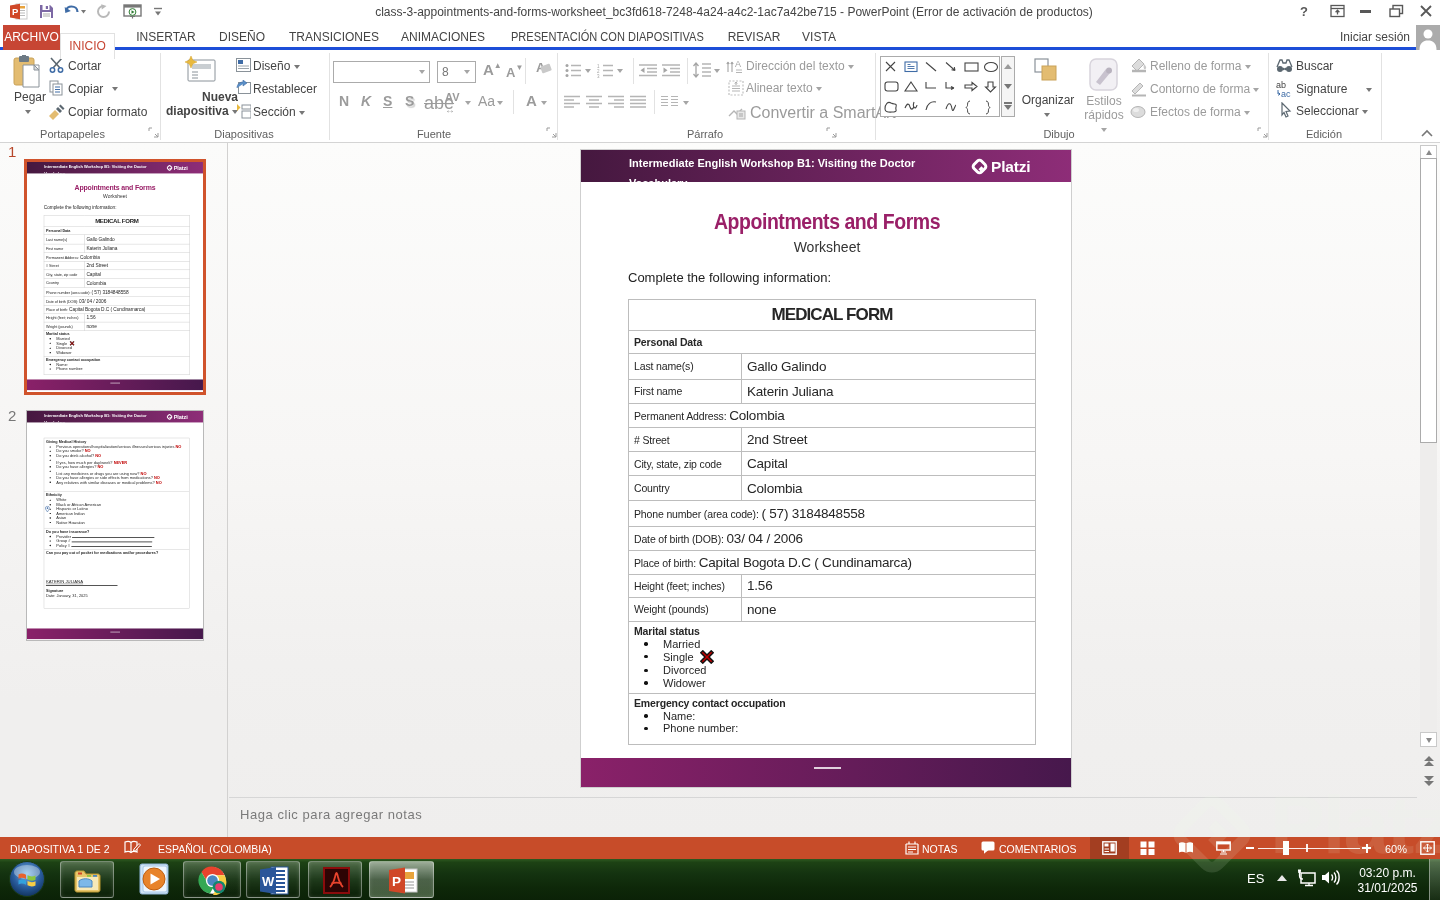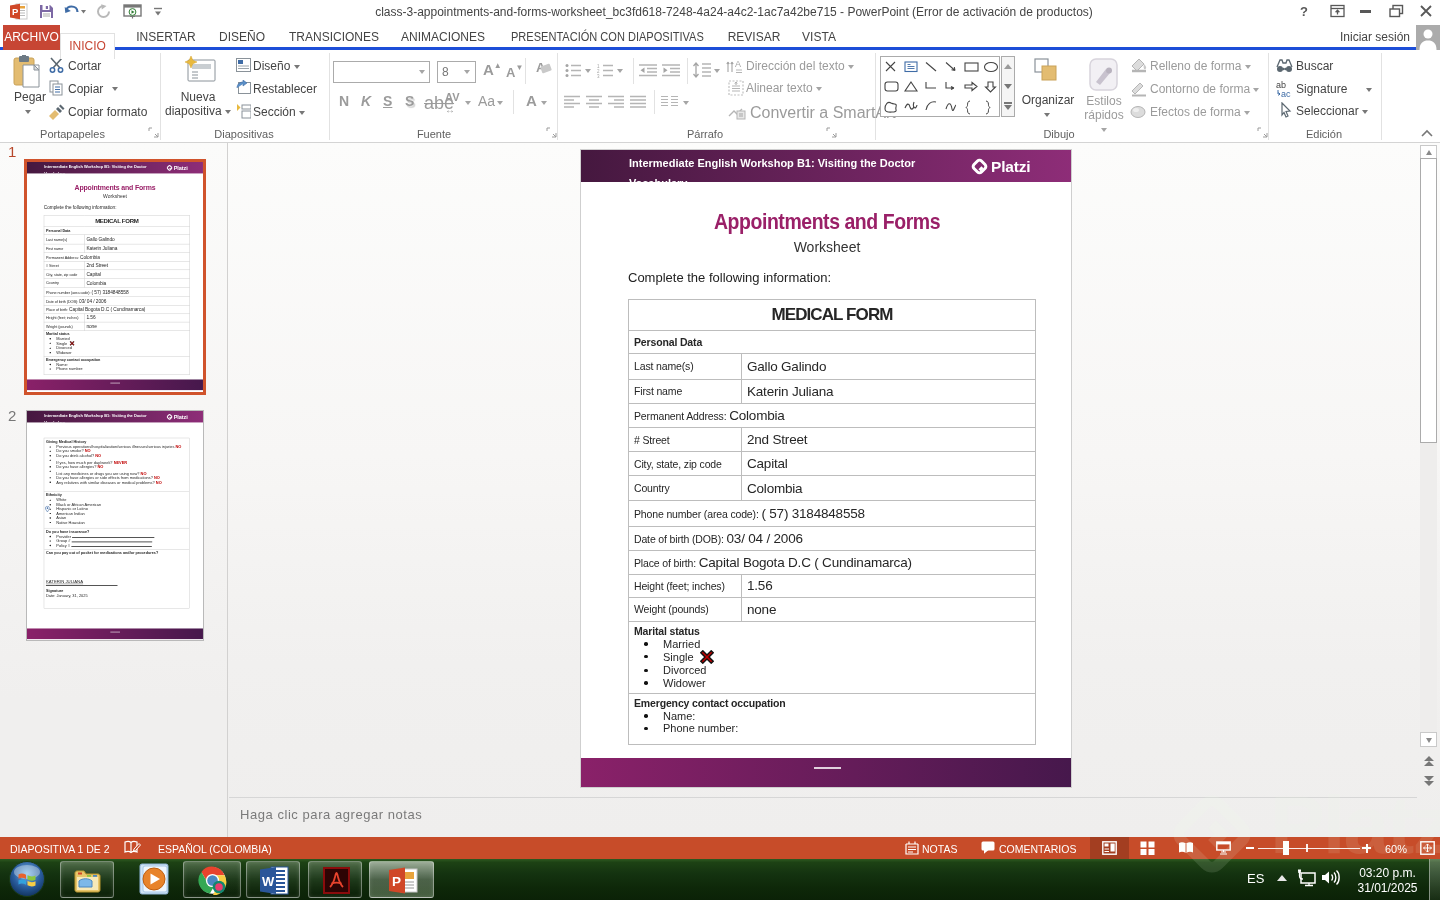--- a/index.html
+++ b/index.html
@@ -154,21 +154,21 @@
     <path d="M11 2 L12.5 0.5 L16.5 4.5 L15 6 Z" fill="#5b6770"></path>
   </svg>
   <div class="abs rtext" style="left:68px;top:55px;">Copiar formato</div>
 
   <svg class="abs" style="left:184px;top:6px;" width="32" height="28" viewBox="0 0 32 28">
     <rect x="4" y="4" width="27" height="21" rx="1" fill="#fff" stroke="#8a9299"></rect>
     <rect x="8" y="8" width="19" height="5" fill="#c9ced2"></rect>
     <path d="M8 16 H14 M8 19 H14 M8 22 H14" stroke="#8a9299" stroke-width="1"></path>
     <path d="M7 0 L8.8 4.2 L13 6 L8.8 7.8 L7 12 L5.2 7.8 L1 6 L5.2 4.2 Z" fill="#e8b93e" stroke="#d5a32f" stroke-width=".5"></path>
   </svg>
-  <div class="abs rtext" style="left:158px;top:40px;width:80px;text-align:center;white-space:nowrap;">Nueva<br>diapositiva <span class="caret" style="margin-left:0;"></span></div>
+  <div class="abs rtext" style="left:158px;top:40px;width:80px;text-align:right;white-space:nowrap;font-weight:bold;">Nueva<br>diapositiva <span class="caret" style="margin-left:0;"></span></div>
   <svg class="abs" style="left:236px;top:8px;" width="15" height="14" viewBox="0 0 15 14">
     <rect x="0.5" y="0.5" width="14" height="13" fill="#fff" stroke="#8a9299"></rect>
     <rect x="2" y="2" width="5" height="4" fill="#3f6ca6"></rect>
     <path d="M2 8 H13 M2 10.5 H13" stroke="#9aa4ab" stroke-width="1"></path>
   </svg>
   <div class="abs rtext" style="left:253px;top:9px;">Diseño <span class="caret"></span></div>
   <svg class="abs" style="left:236px;top:30px;" width="15" height="15" viewBox="0 0 15 15">
     <rect x="2.5" y="2.5" width="12" height="11" fill="#fff" stroke="#8a9299"></rect>
     <path d="M1 8 C1 4 4 2 7 2 L7 0 L11 3 L7 6 L7 4" fill="#5a8fc7" stroke="#3f6ca6" stroke-width=".6"></path>
   </svg>

